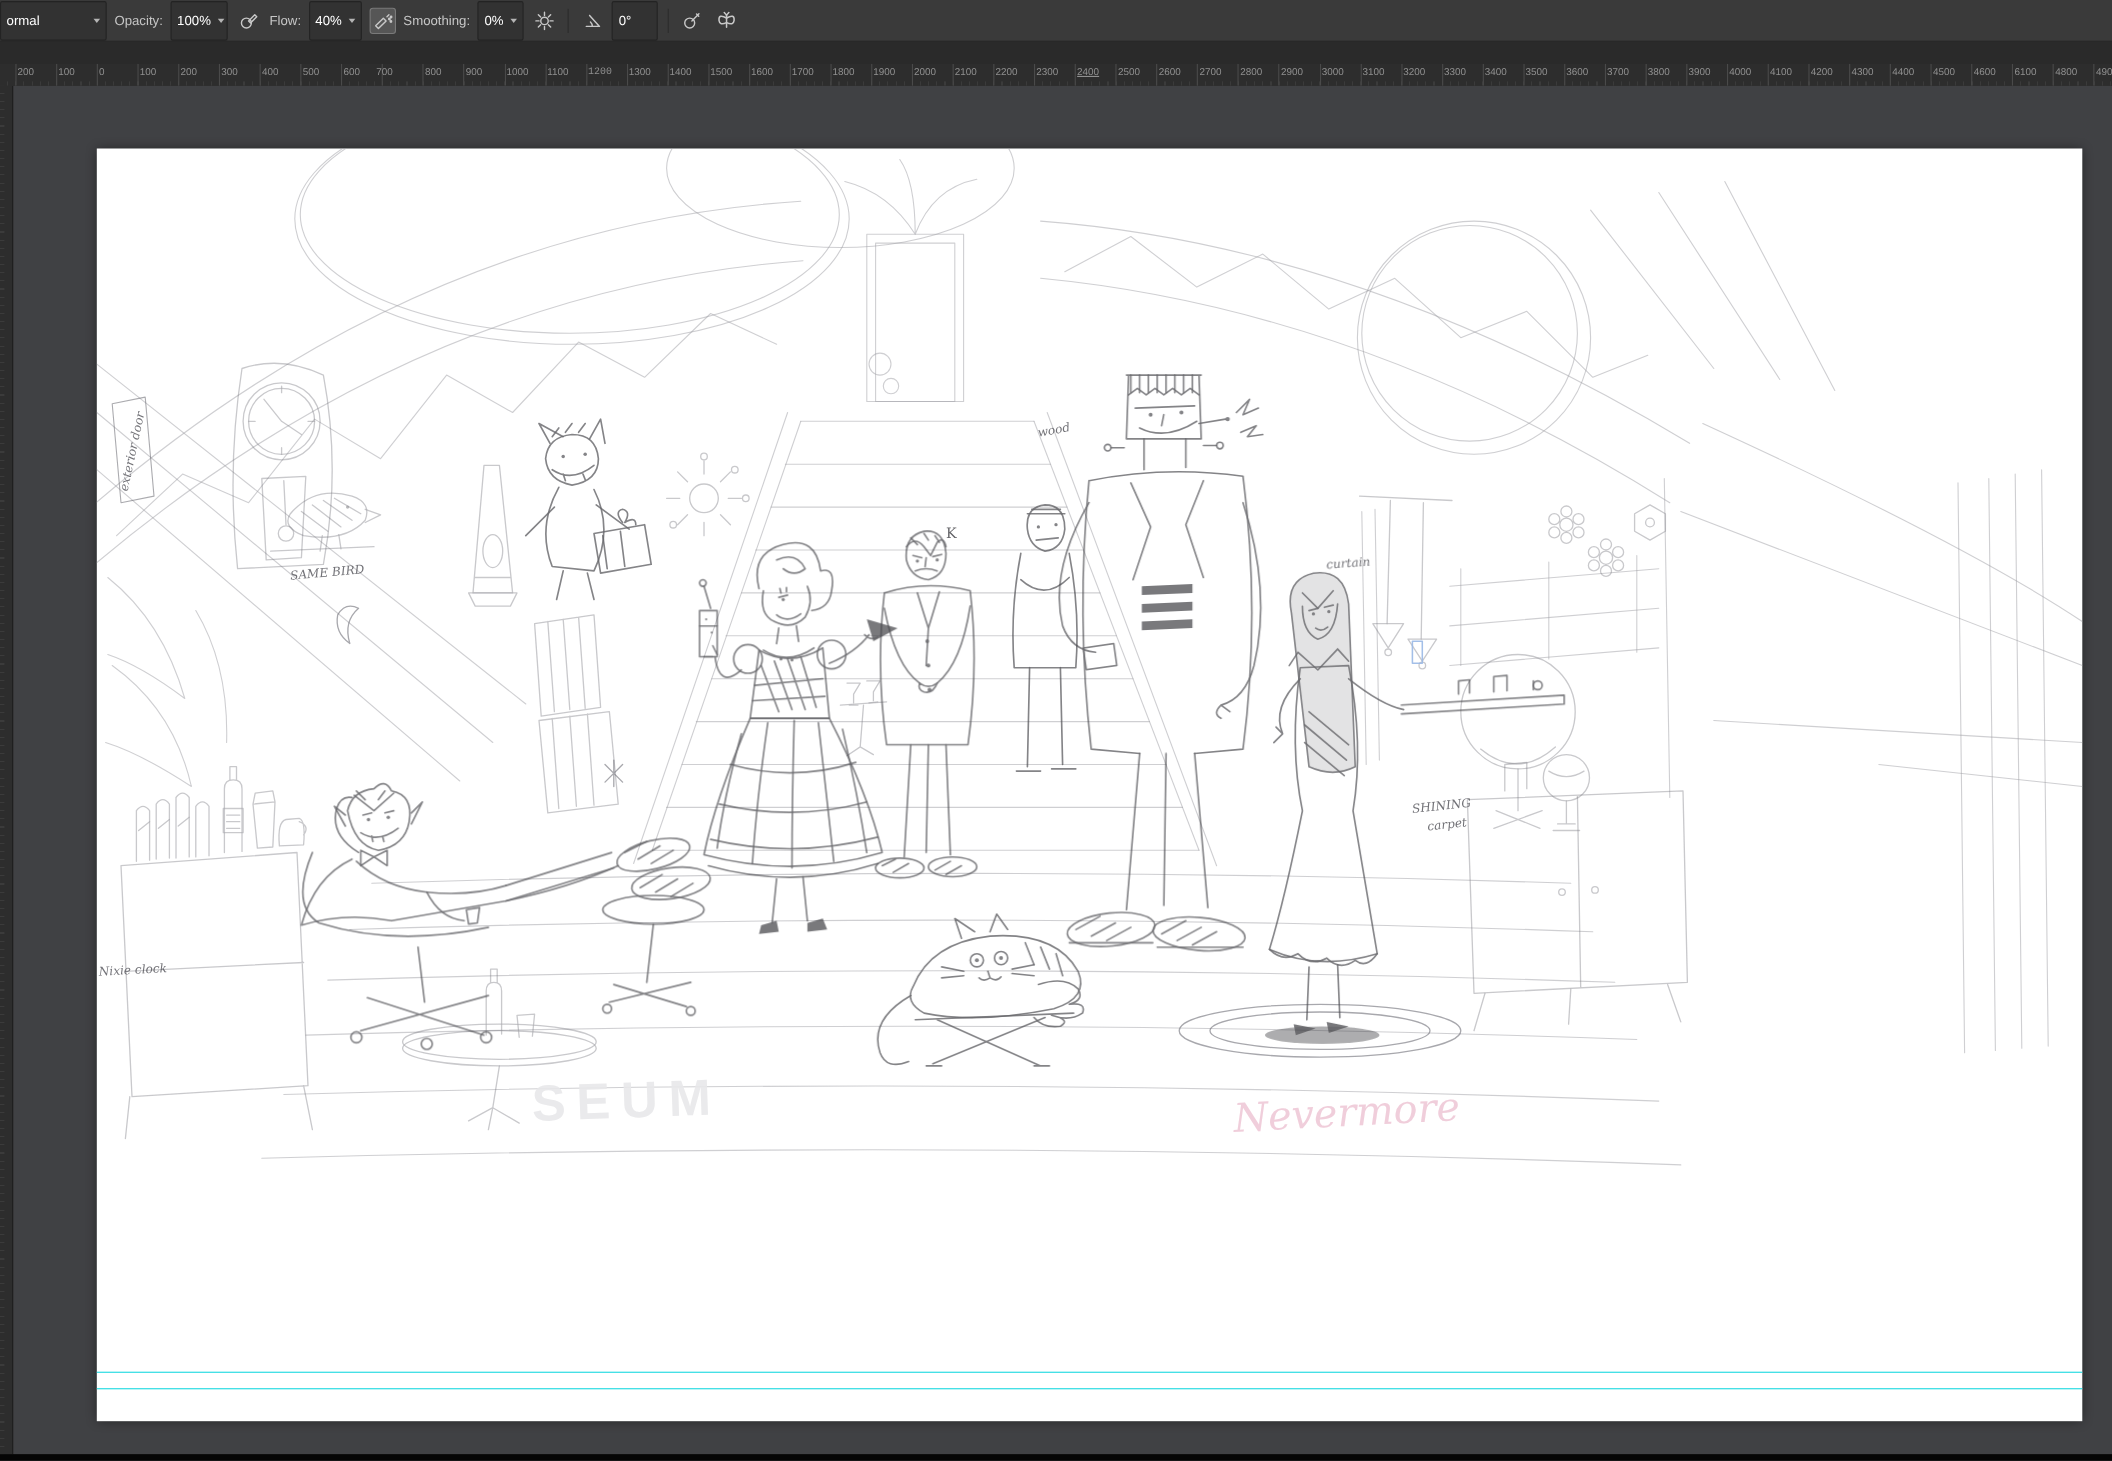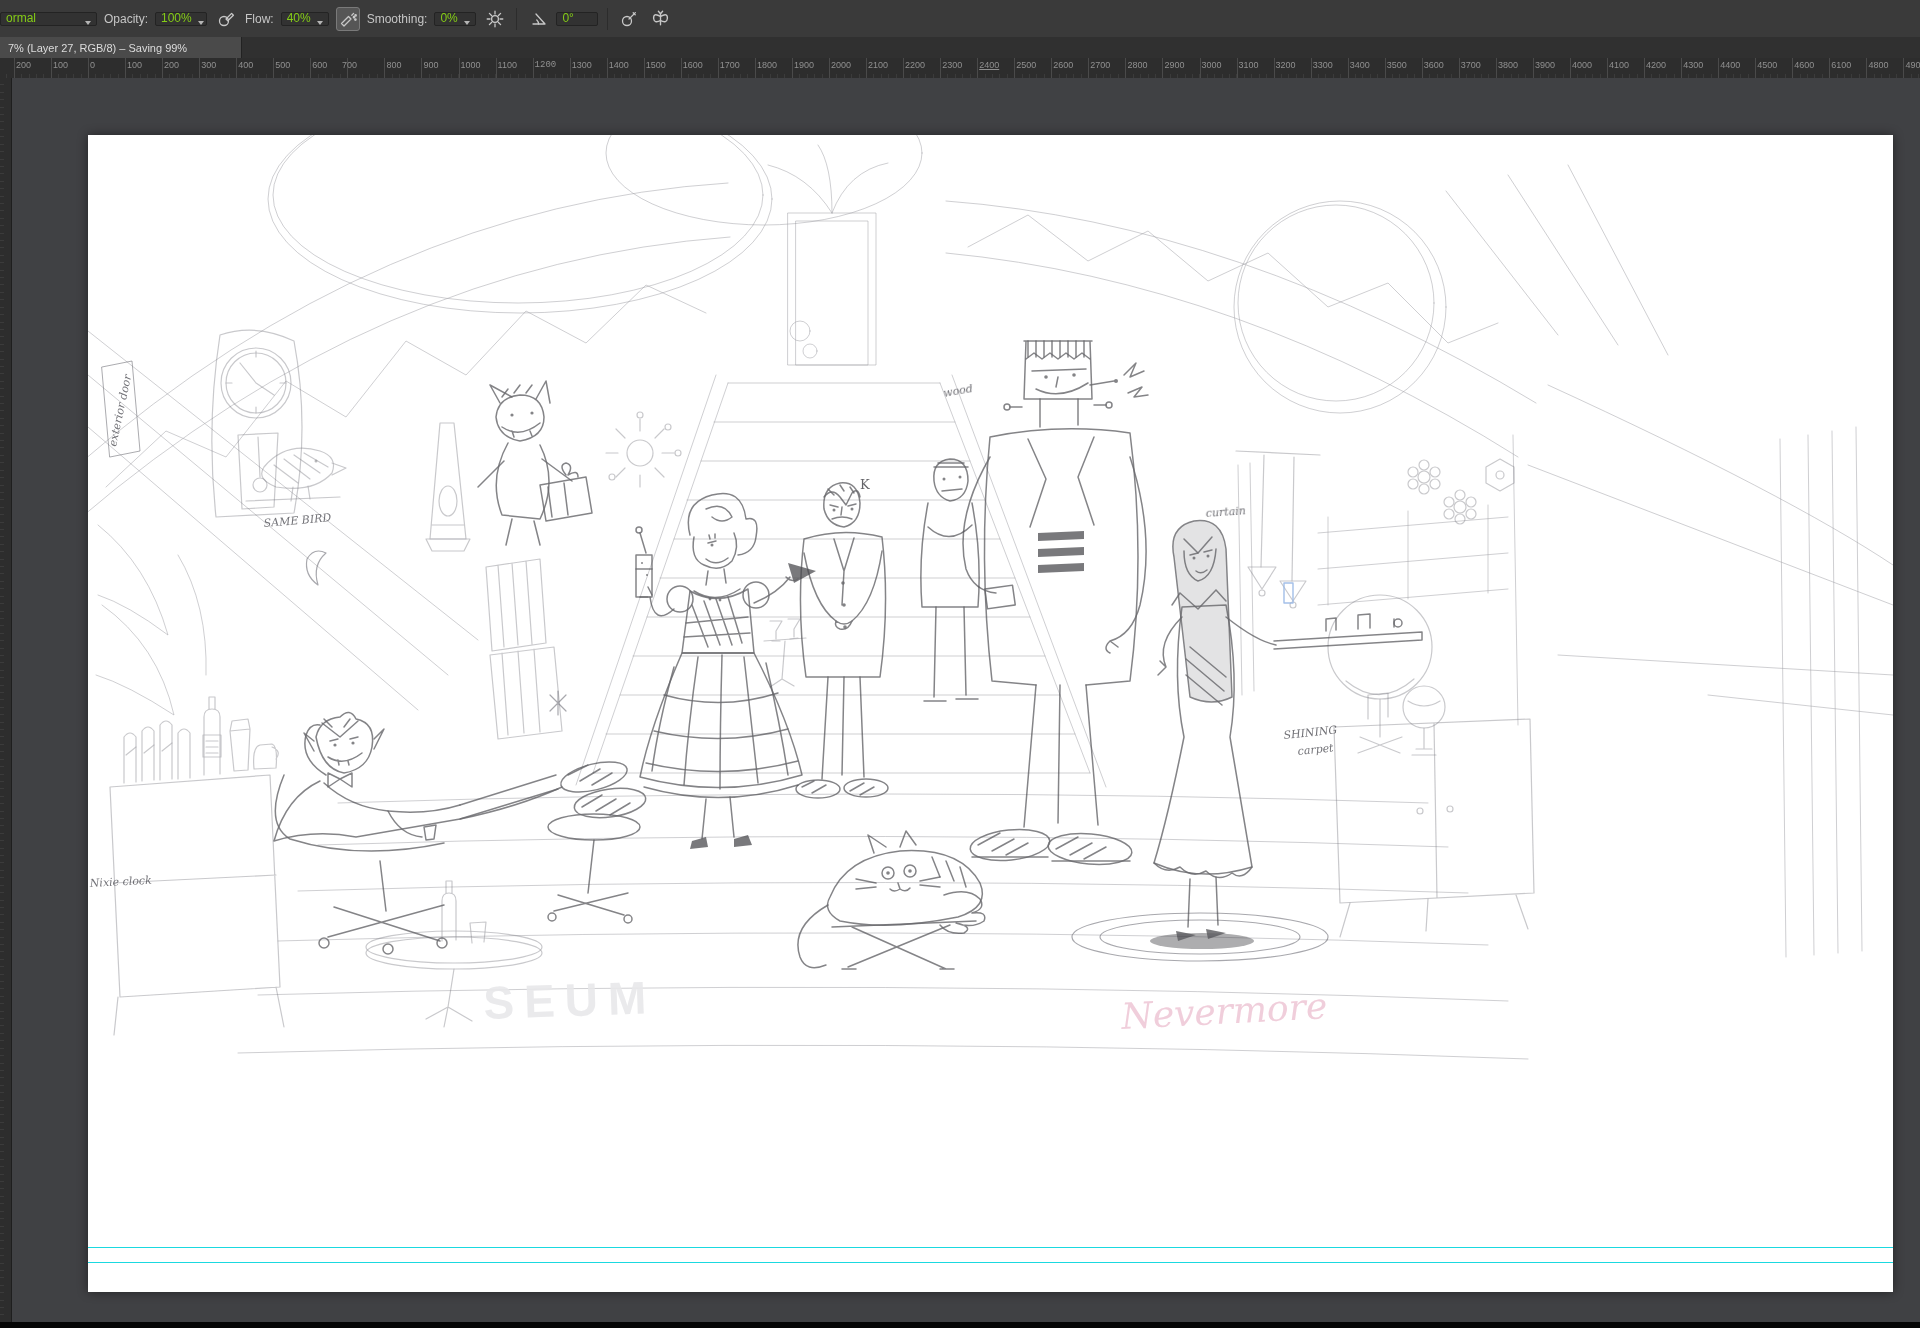--- a/index.html
+++ b/index.html
@@ -5,22 +5,22 @@
   html,body{margin:0;padding:0;background:#2a2a2a;overflow:hidden}
   body{width:1920px;height:1328px;position:relative;font-family:"Liberation Sans",sans-serif;
        -webkit-user-select:none;user-select:none}
   .app{position:absolute;inset:0}
 
   
   .options-bar{position:absolute;left:0;top:0;width:100%;height:37px;background:#3a3a3a;
     border-bottom:1px solid #262626;display:flex;align-items:center;gap:7px;color:#cfcfcf;
     font-size:12px;white-space:nowrap}
   .options-bar label{color:#c6c6c6}
-  .combo{display:flex;align-items:flex-end;justify-content:space-between;height:14px;
-    background:#323232;border:1px solid #232323;border-radius:2px;padding:0 5px;color:#84cc16;
+  .combo{display:flex;align-items:center;justify-content:space-between;height:36px;
+    background:#323232;border:1px solid #232323;border-radius:2px;padding:0 5px;color:#ffffff;
     box-sizing:border-box}
   .combo .chev{width:0;height:0;border-left:3.5px solid transparent;border-right:3.5px solid transparent;
     border-top:4px solid #b5b5b5;margin-left:6px}
   .combo.blend{width:97px}
   .combo.w52{width:52px}.combo.w48{width:48px}.combo.w42{width:42px}
   .iconbtn{background:transparent;border:1px solid transparent;border-radius:3px;width:24px;height:24px;
     display:flex;align-items:center;justify-content:center;padding:0;cursor:default}
   .iconbtn.active{background:#565656;border-color:#7a7a7a}
   .iconbtn svg{stroke:#c8c8c8;fill:none;stroke-width:1.3;stroke-linecap:round;stroke-linejoin:round}
   .sep{width:1px;height:22px;background:#2c2c2c;margin:0 2px}
@@ -138,25 +138,20 @@
     <button class="iconbtn">
       <svg width="19" height="19" viewBox="0 0 18 18">
           <path d="M9,4.5 L9,15"></path>
           <path d="M9,7 Q2,3 2.5,9 Q3,13.8 9,11"></path>
           <path d="M9,7 Q16,3 15.5,9 Q15,13.8 9,11"></path>
           <path d="M9,4.5 L7,2.2 M9,4.5 L11,2.2"></path>
         </svg>
     </button>
   </header>
 
-  <div class="tab-bar">
-    <div class="doc-tab">
-      <span>7% (Layer 27, RGB/8) – Saving  99%</span>
-    </div>
-  </div>
 
   <div class="ruler-h" id="rulerH">
       <div class="tick" style="left: 13.9px;"></div>
       <div class="tick-label" style="left: 15.9px;">200</div>
       <div class="tick" style="left: 50.95px;"></div>
       <div class="tick-label" style="left: 52.95px;">100</div>
       <div class="tick" style="left: 88px;"></div>
       <div class="tick-label" style="left: 90px;">0</div>
       <div class="tick" style="left: 125.05px;"></div>
       <div class="tick-label" style="left: 127.05px;">100</div>

